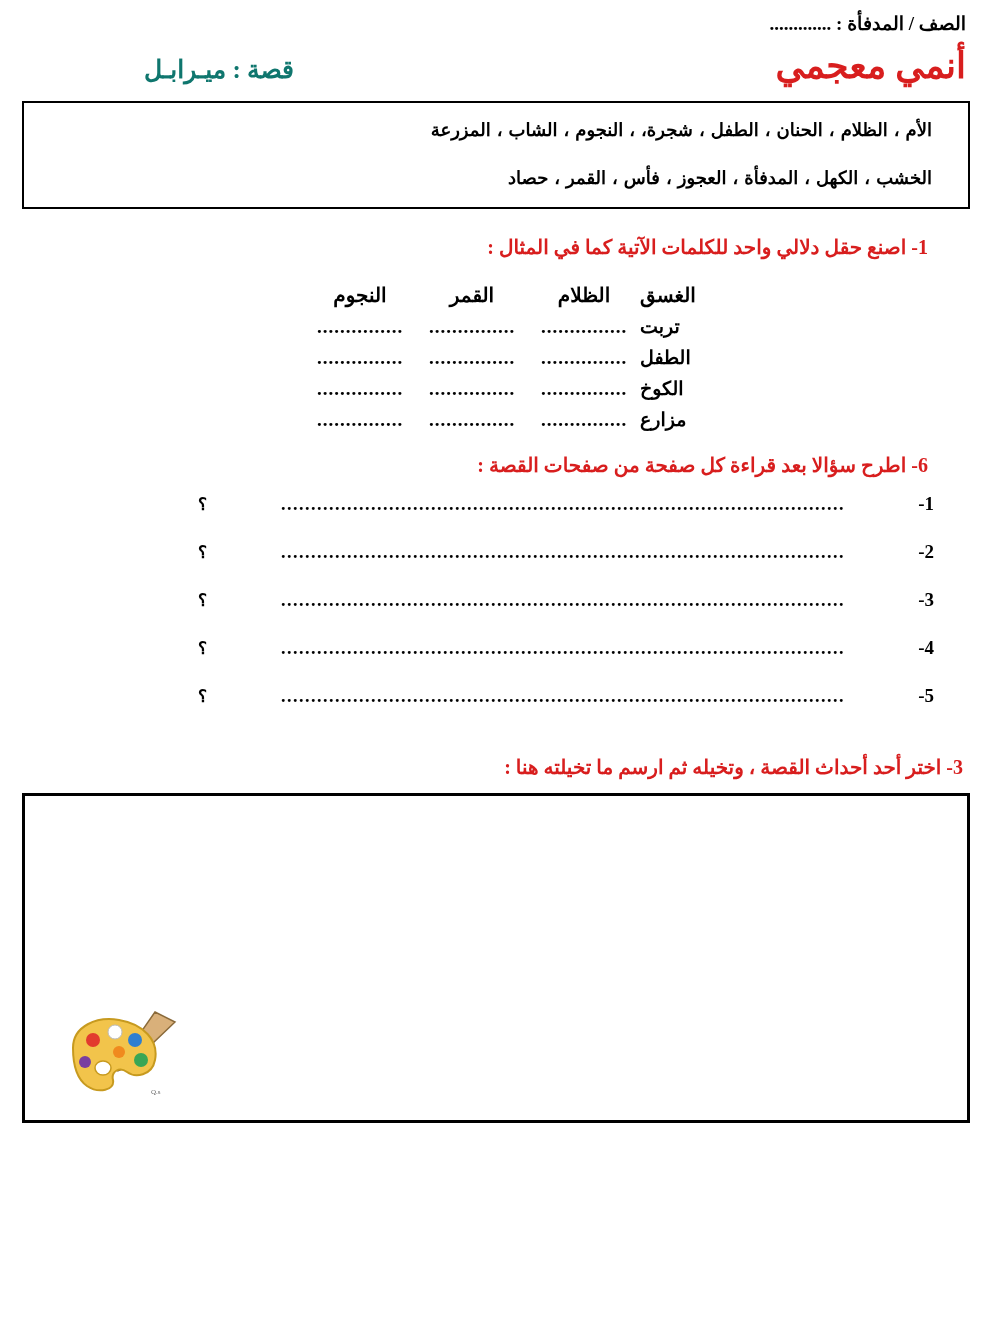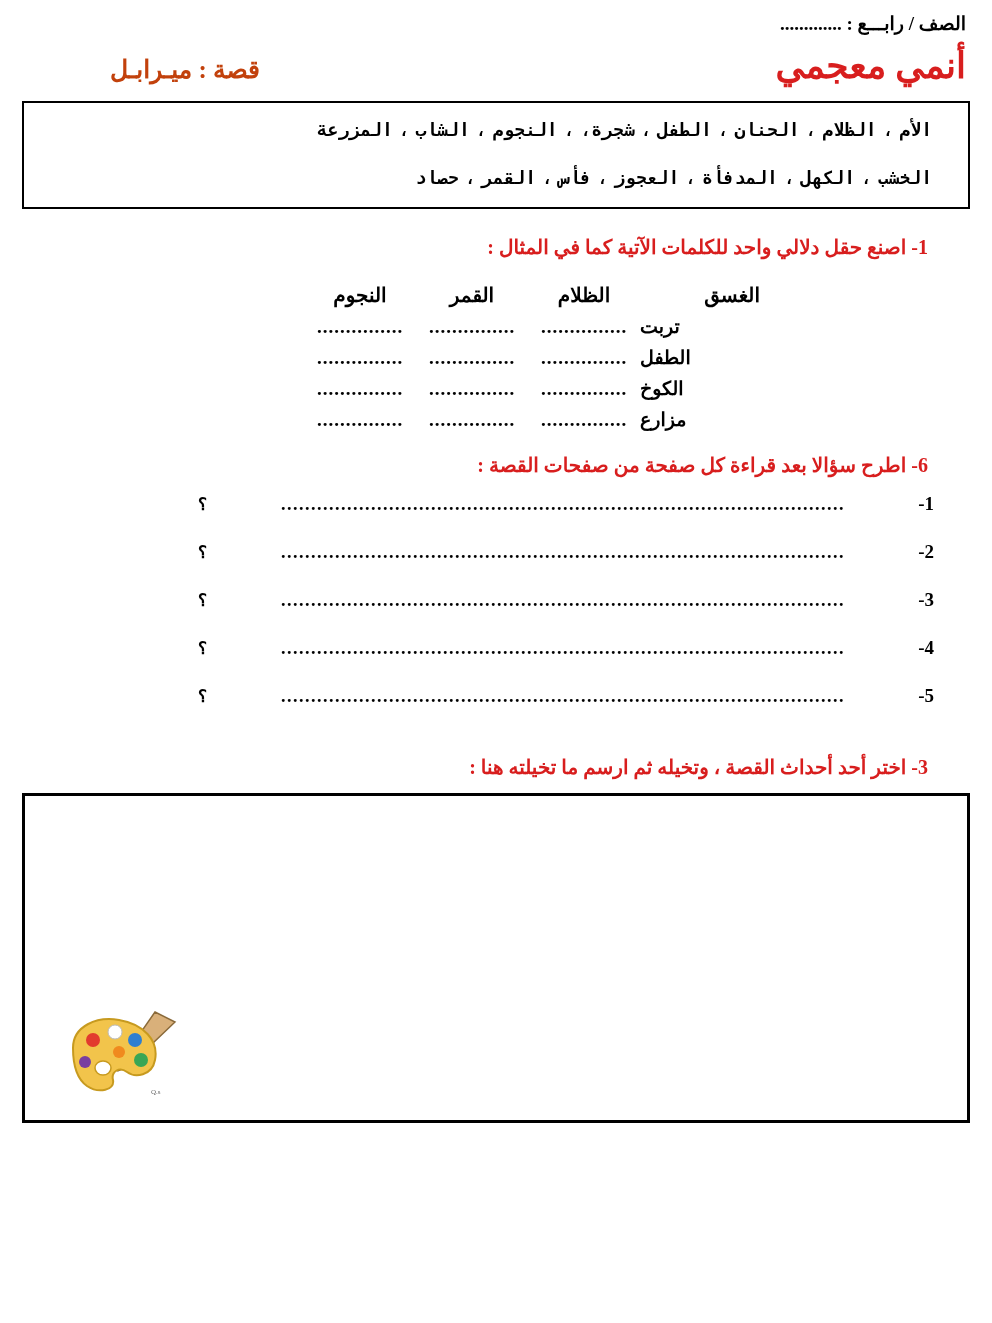--- a/index.html
+++ b/index.html
@@ -52,25 +52,25 @@
     padding: 10px 26px 0 26px;
     direction: rtl;
   }
   .title-main {
     color: #d81e1e;
     font-size: 36px;
     font-weight: 700;
     white-space: nowrap;
   }
   .title-story {
-    color: #c2410c;
+    color: #0f766e;
     font-size: 25px;
     font-weight: 700;
     white-space: nowrap;
-    margin-left: 84px;
+    margin-left: 118px;
   }
 
   
   .wordbank {
     margin: 14px 22px 0 22px;
     border: 2px solid #000000;
     padding: 16px 18px 18px 18px;
     box-sizing: border-box;
   }
   .wordbank-line {
@@ -79,56 +79,55 @@
     justify-content: flex-start;
     font-size: 18px;
     font-weight: 700;
     direction: rtl;
     white-space: nowrap;
   }
   .wordbank-line.first { padding-right: 18px; }
   .wordbank-line.second { padding-right: 18px; margin-top: 26px; }
   .wordbank-line .w {
     display: inline-block;
-    font-family: Liberation Mono, monospace;
   }
   .wb-sep { padding: 0 6px; }
 
   
   .section-heading {
     color: #d81e1e;
     font-size: 20px;
     font-weight: 700;
     direction: rtl;
     text-align: right;
     white-space: nowrap;
   }
   .sh1 { margin: 26px 64px 0 0; }
   .sh2 { margin: 22px 64px 0 0; }
-  .sh3 { margin: 22px 64px 0 0; padding-left: 16px; }
+  .sh3 { margin: 22px 29px 0 0; padding-left: 16px; }
 
   
   .field-block {
     margin: 24px 0 0 0;
     direction: rtl;
   }
   .field-example {
     display: flex;
     flex-direction: row;
     font-size: 20px;
     font-weight: 700;
     padding-right: 232px;
   }
   .field-example .cell {
     width: 112px;
     text-align: center;
   }
   .field-example .cell.head {
     width: 120px;
-    text-align: right;
+    text-align: left;
   }
   .field-row {
     display: flex;
     flex-direction: row;
     font-size: 19px;
     font-weight: 700;
     padding-right: 232px;
     margin-top: 8px;
     align-items: baseline;
   }
@@ -201,21 +200,21 @@
     font-size: 7px;
     color: #666;
   }
 </style>
 </head>
 <body>
 
 <div class="page">
 
   <div class="header-row">
-    <div class="header-grade">الصف / رابـــع : .............</div>
+    <div class="header-grade">الصف / المدفأة : .............</div>
   </div>
 
   <div class="title-row">
     <div class="title-main">أنمي معجمي</div>
     <div class="title-story">قصة : ميـرابـل</div>
   </div>
 
   <div class="wordbank">
     <div class="wordbank-line first">
       <span class="w">الأم</span>

